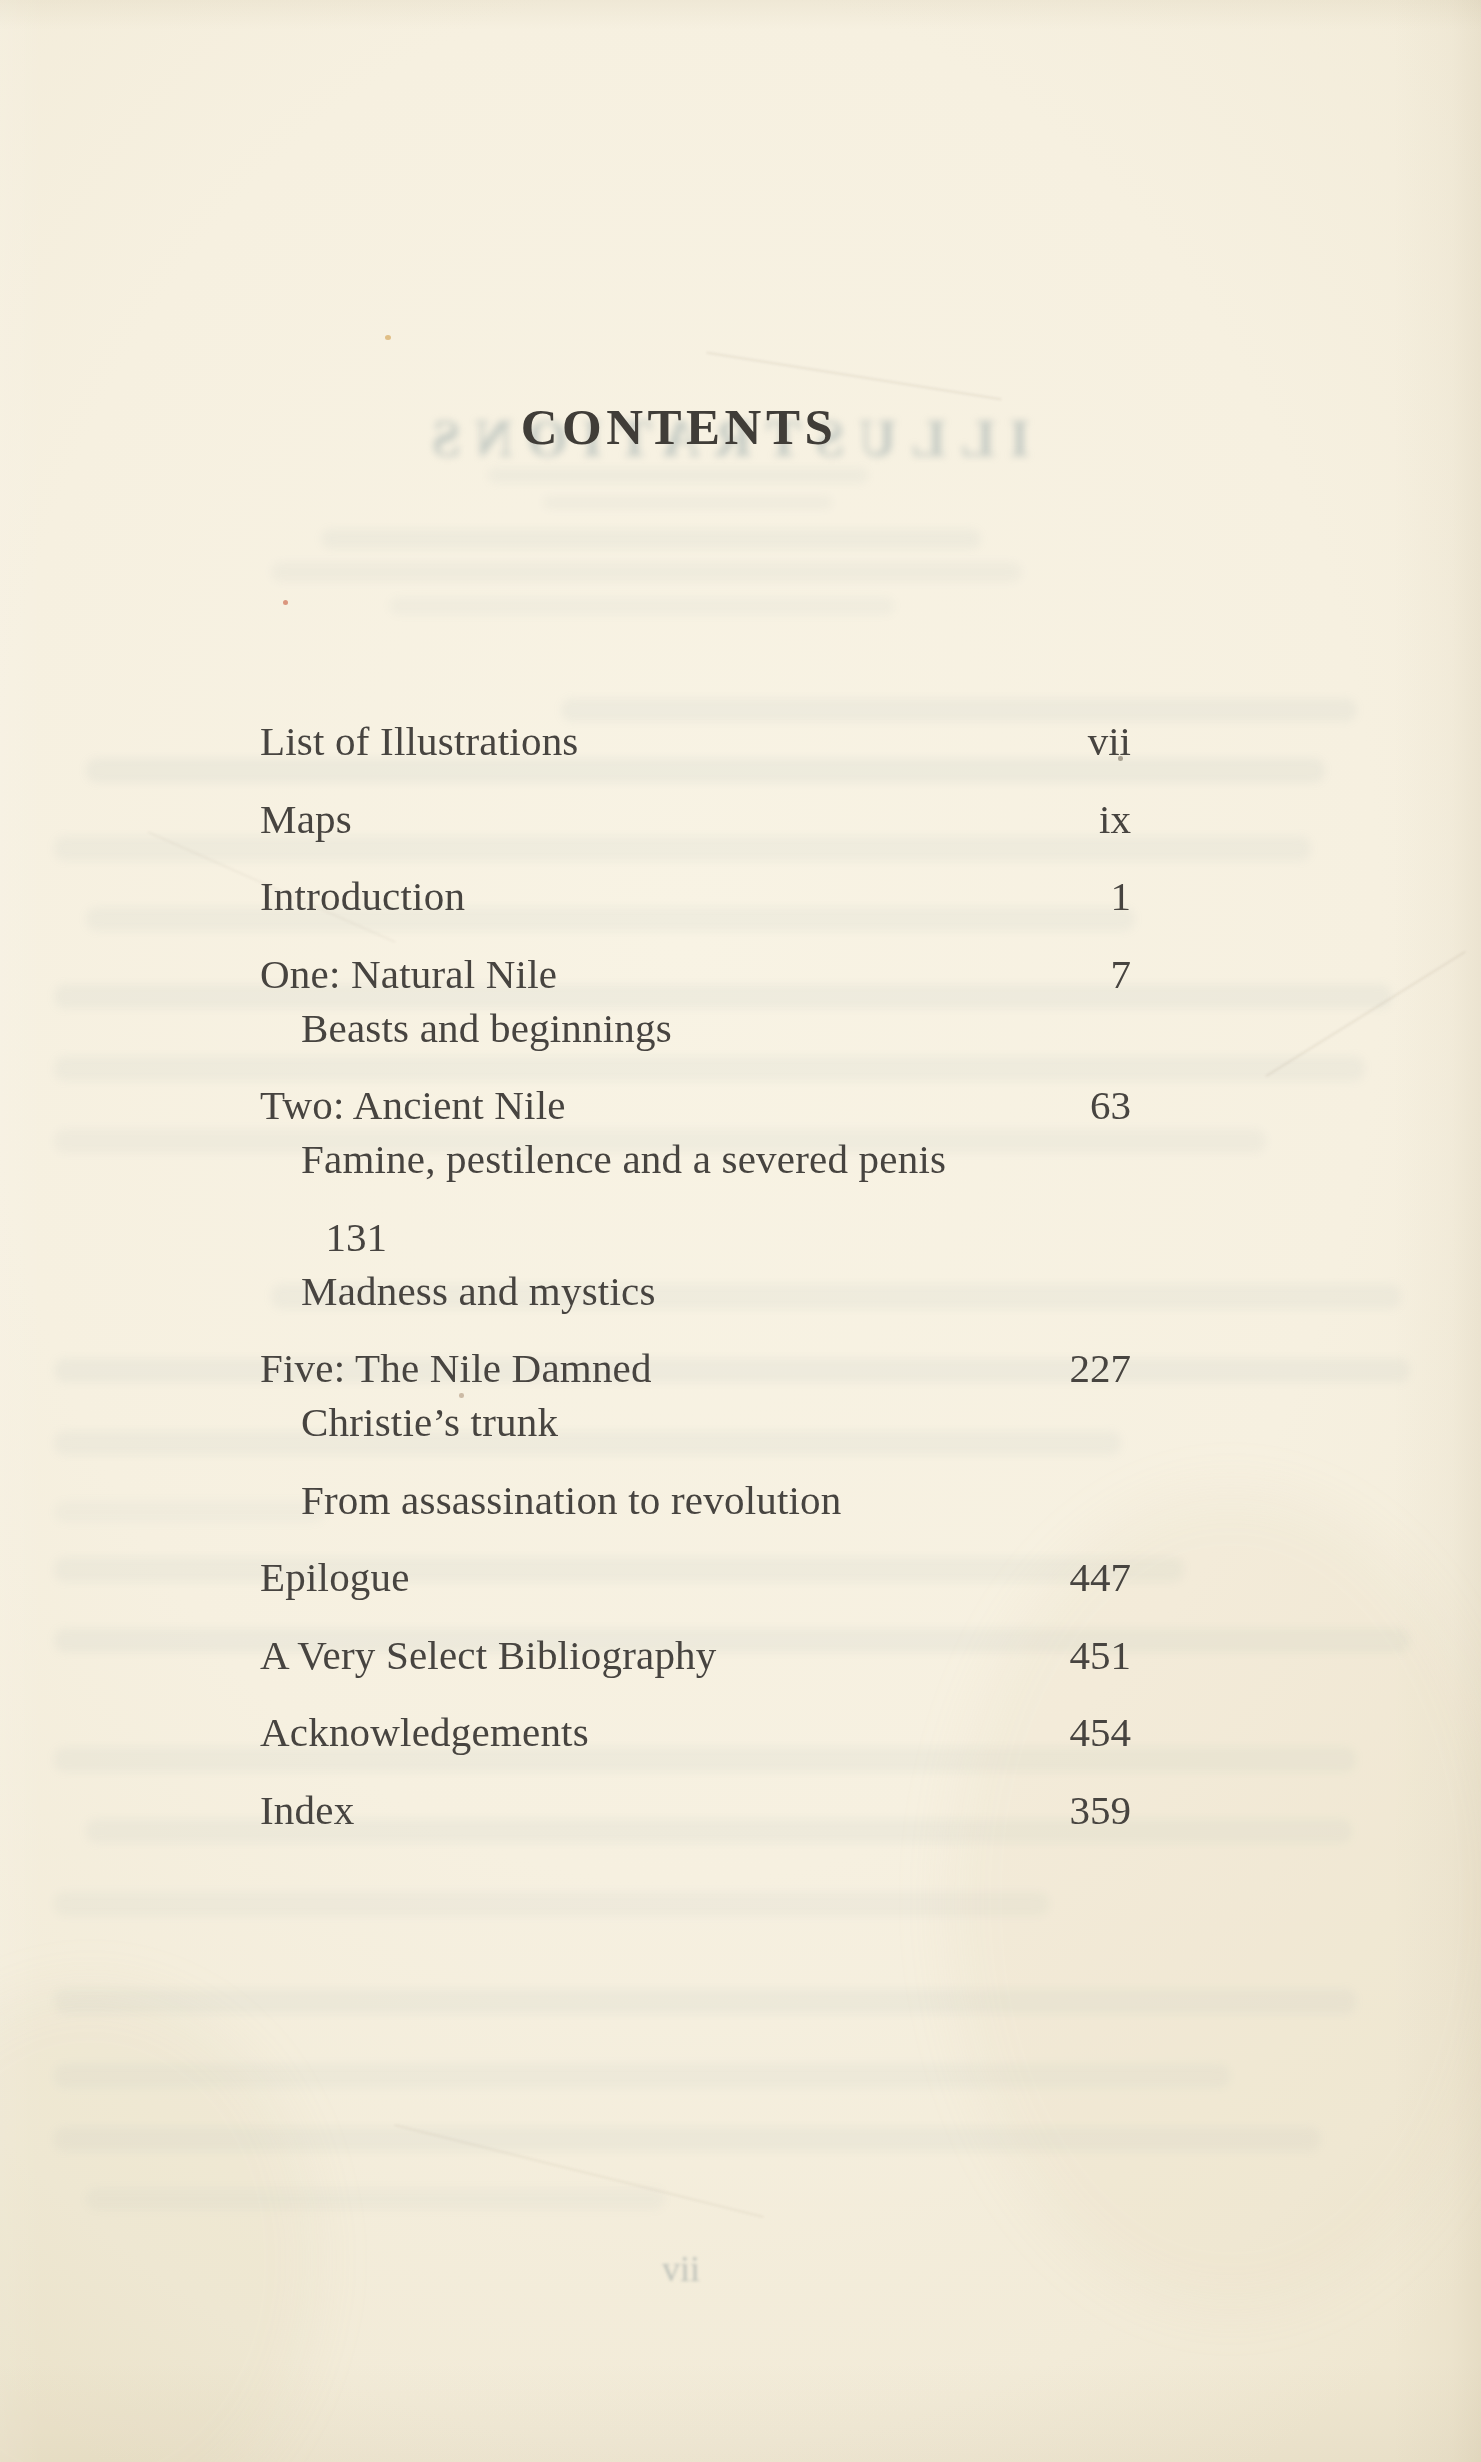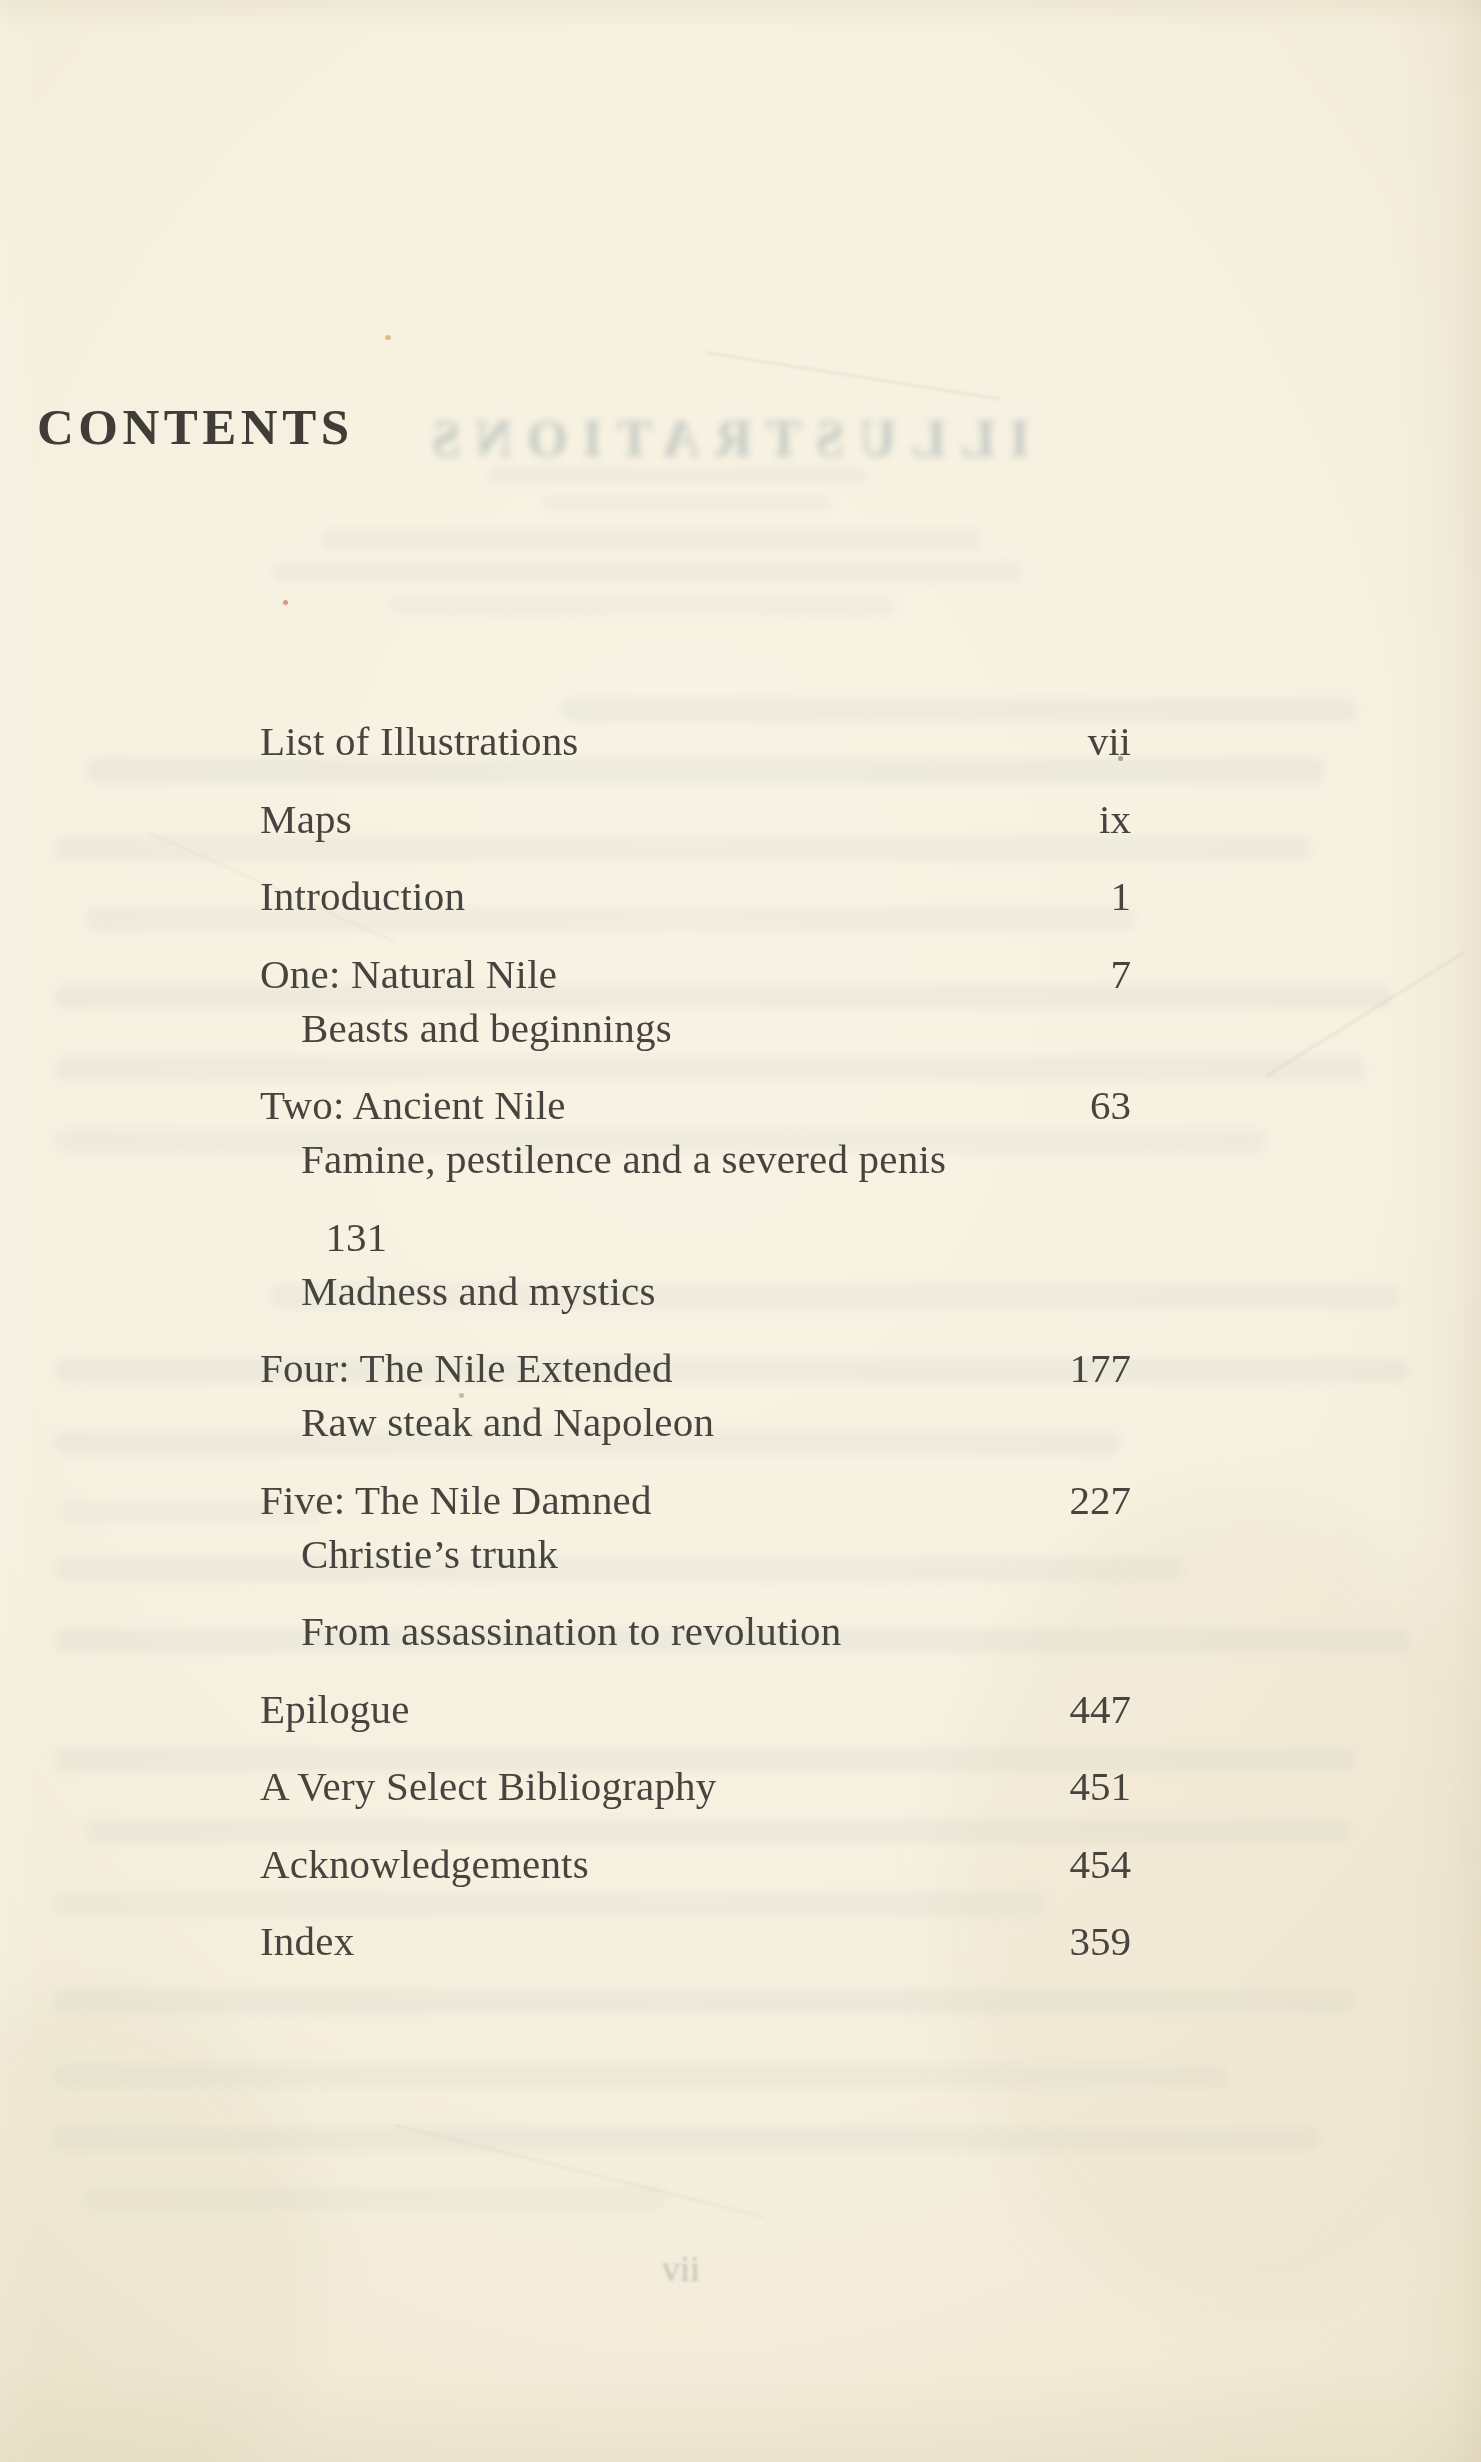--- a/index.html
+++ b/index.html
@@ -32,24 +32,23 @@
     border-radius:11px;
     filter:blur(4.5px);
   }
   .speck{position:absolute;border-radius:50%;}
   .scratch{position:absolute;background:rgba(120,110,90,0.12);filter:blur(0.9px);}
   .blotch{position:absolute;border-radius:50%;filter:blur(27px);}
   
   .content-layer{position:absolute;inset:0;z-index:2;}
   .page-title{
     position:absolute;top:398px;left:0;width:1358px;
-    text-align:left;
+    text-align:center;
     font-weight:700;font-size:51px;letter-spacing:4.5px;
     color:#403d38;
-    padding-left:37px;
   }
   .toc{
     position:absolute;top:714px;left:231px;width:900px;
   }
   .toc-entry{margin-bottom:23.5px;margin-left:29px;}
   .toc-main{display:flex;align-items:baseline;}
   .toc-label{flex:1;font-size:41px;line-height:54px;letter-spacing:0.2px;}
   .toc-page{min-width:127px;text-align:right;font-size:41px;line-height:54px;}
   .toc-sub{padding-left:41px;font-size:41px;line-height:54px;letter-spacing:0.2px;}
   .folio{
@@ -149,27 +148,20 @@
   <div class="toc-sub">Famine, pestilence and a severed penis</div>
         </div>
 
   <div class="toc-entry">
     <div class="toc-main">
       <span class="toc-page">131</span>
     </div>
   <div class="toc-sub">Madness and mystics</div>
         </div>
 
-  <div class="toc-entry">
-    <div class="toc-main">
-      <span class="toc-label">Four: The Nile Extended</span>
-      <span class="toc-page">177</span>
-    </div>
-  <div class="toc-sub">Raw steak and Napoleon</div>
-        </div>
 
   <div class="toc-entry">
     <div class="toc-main">
       <span class="toc-label">Five: The Nile Damned</span>
       <span class="toc-page">227</span>
     </div>
           <div class="toc-sub">Christie’s trunk</div>
         </div>
 
   <div class="toc-entry">

